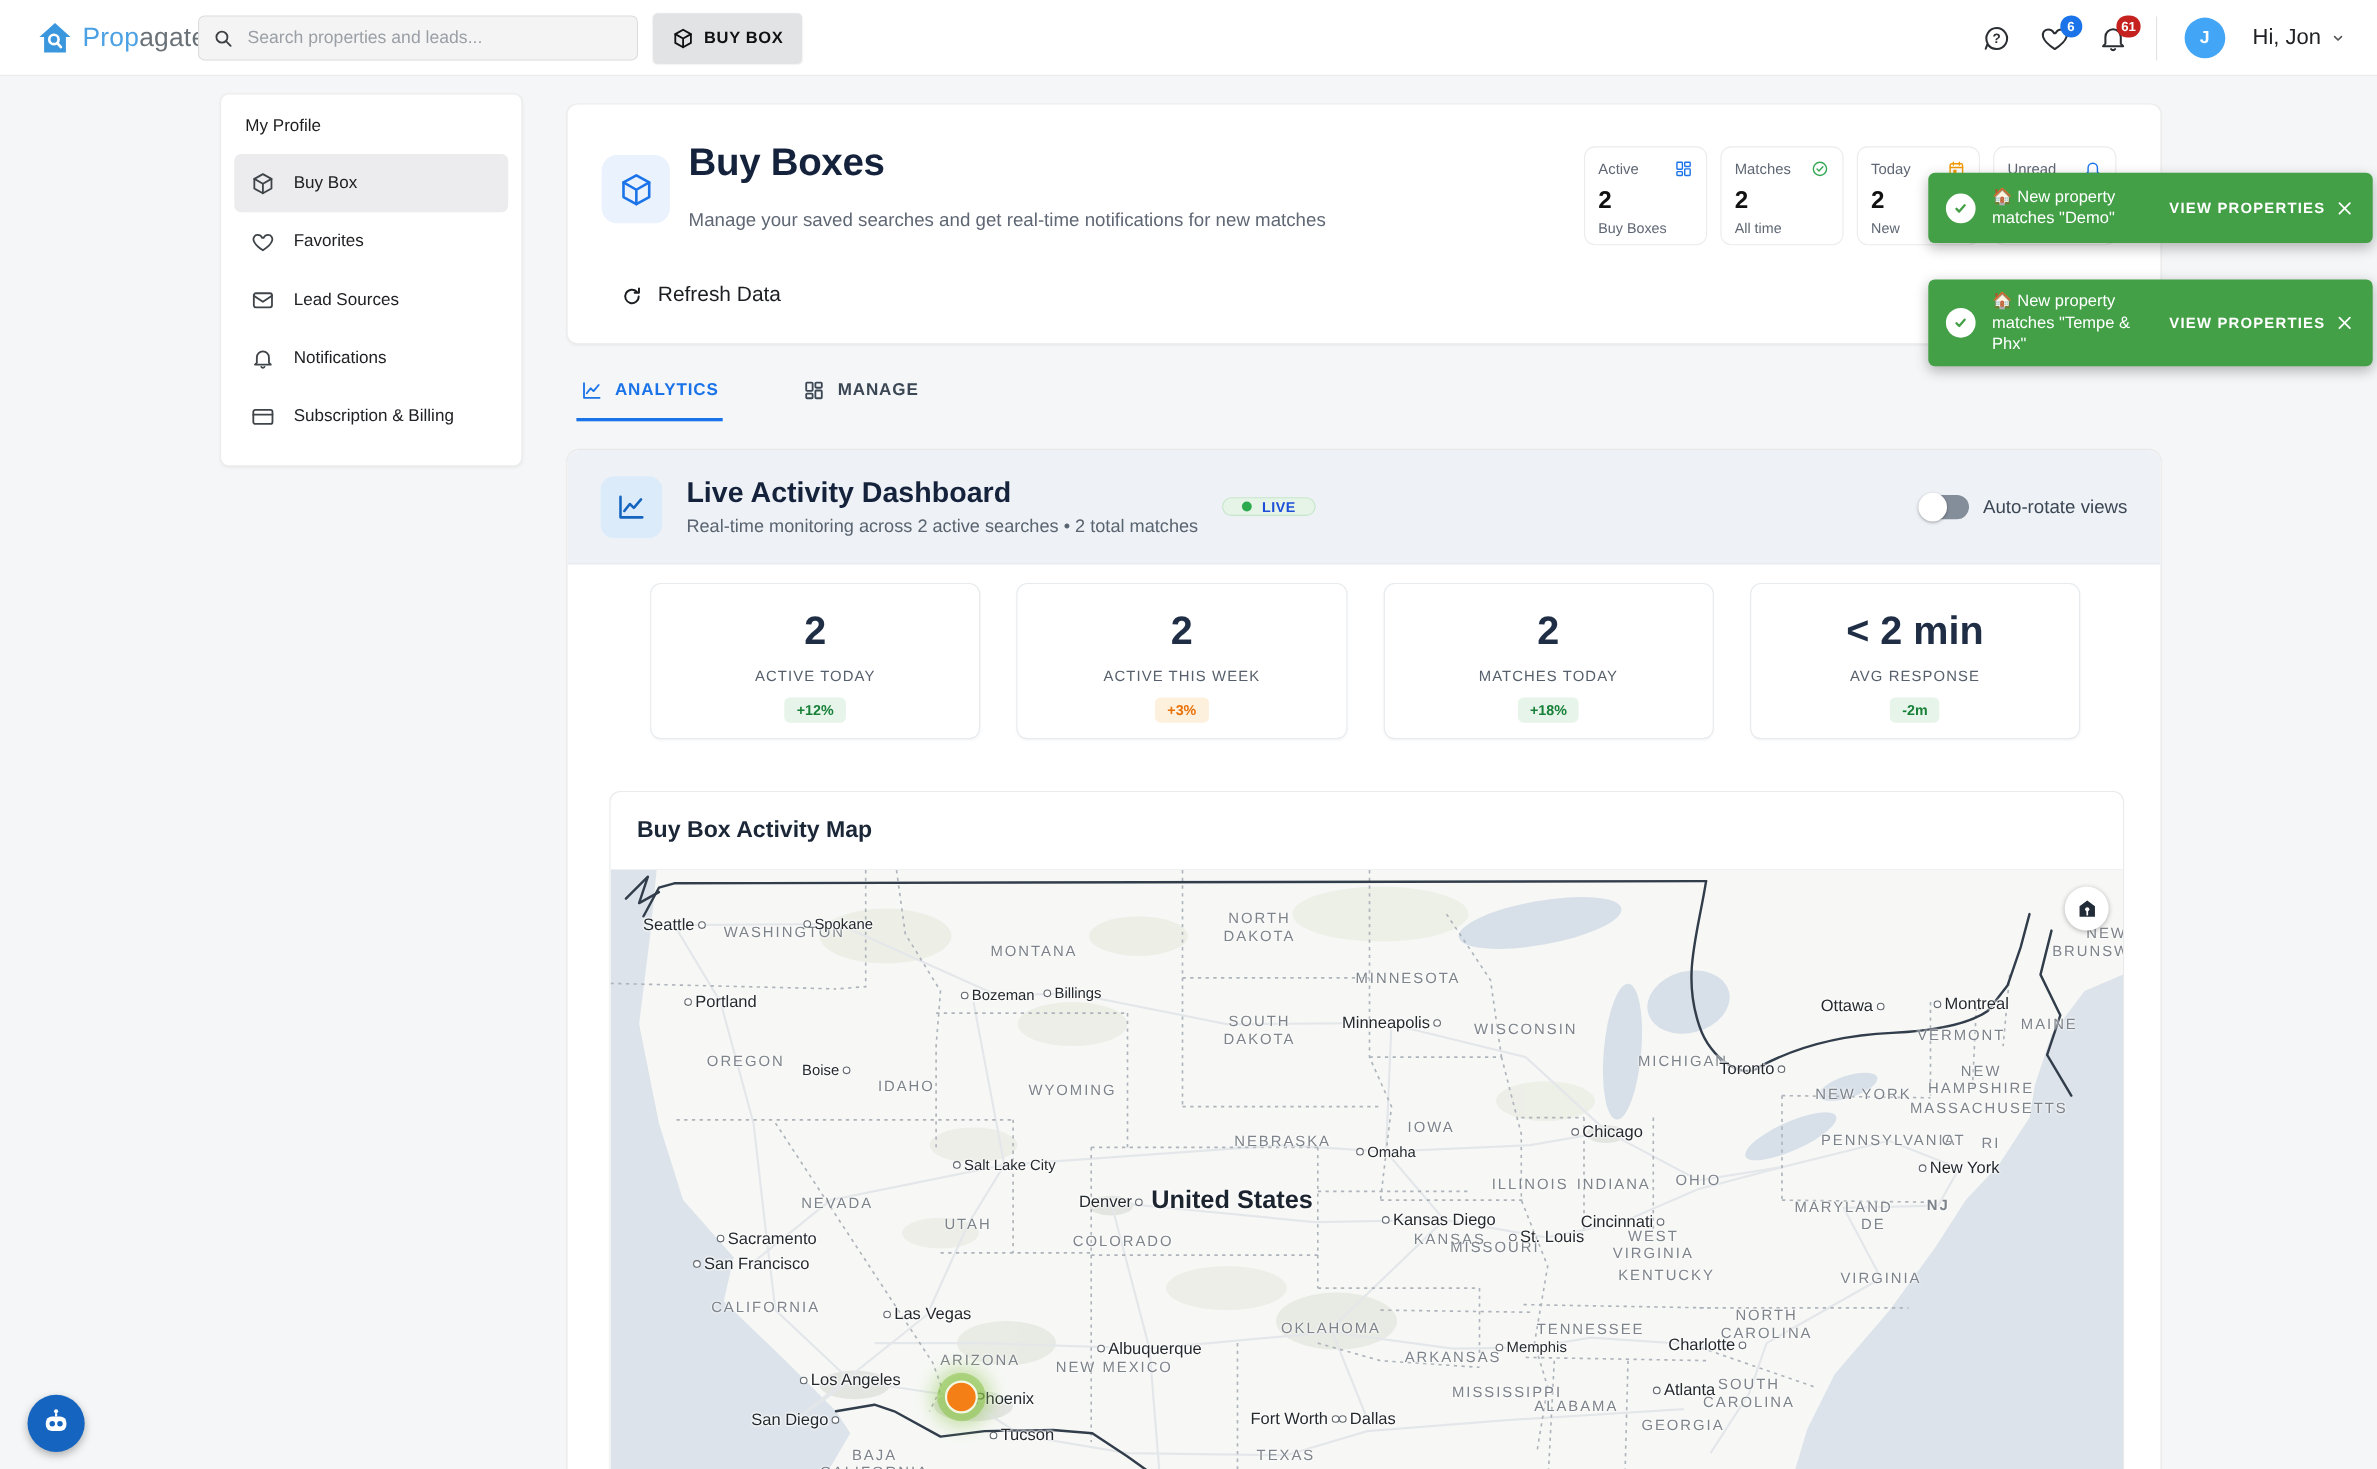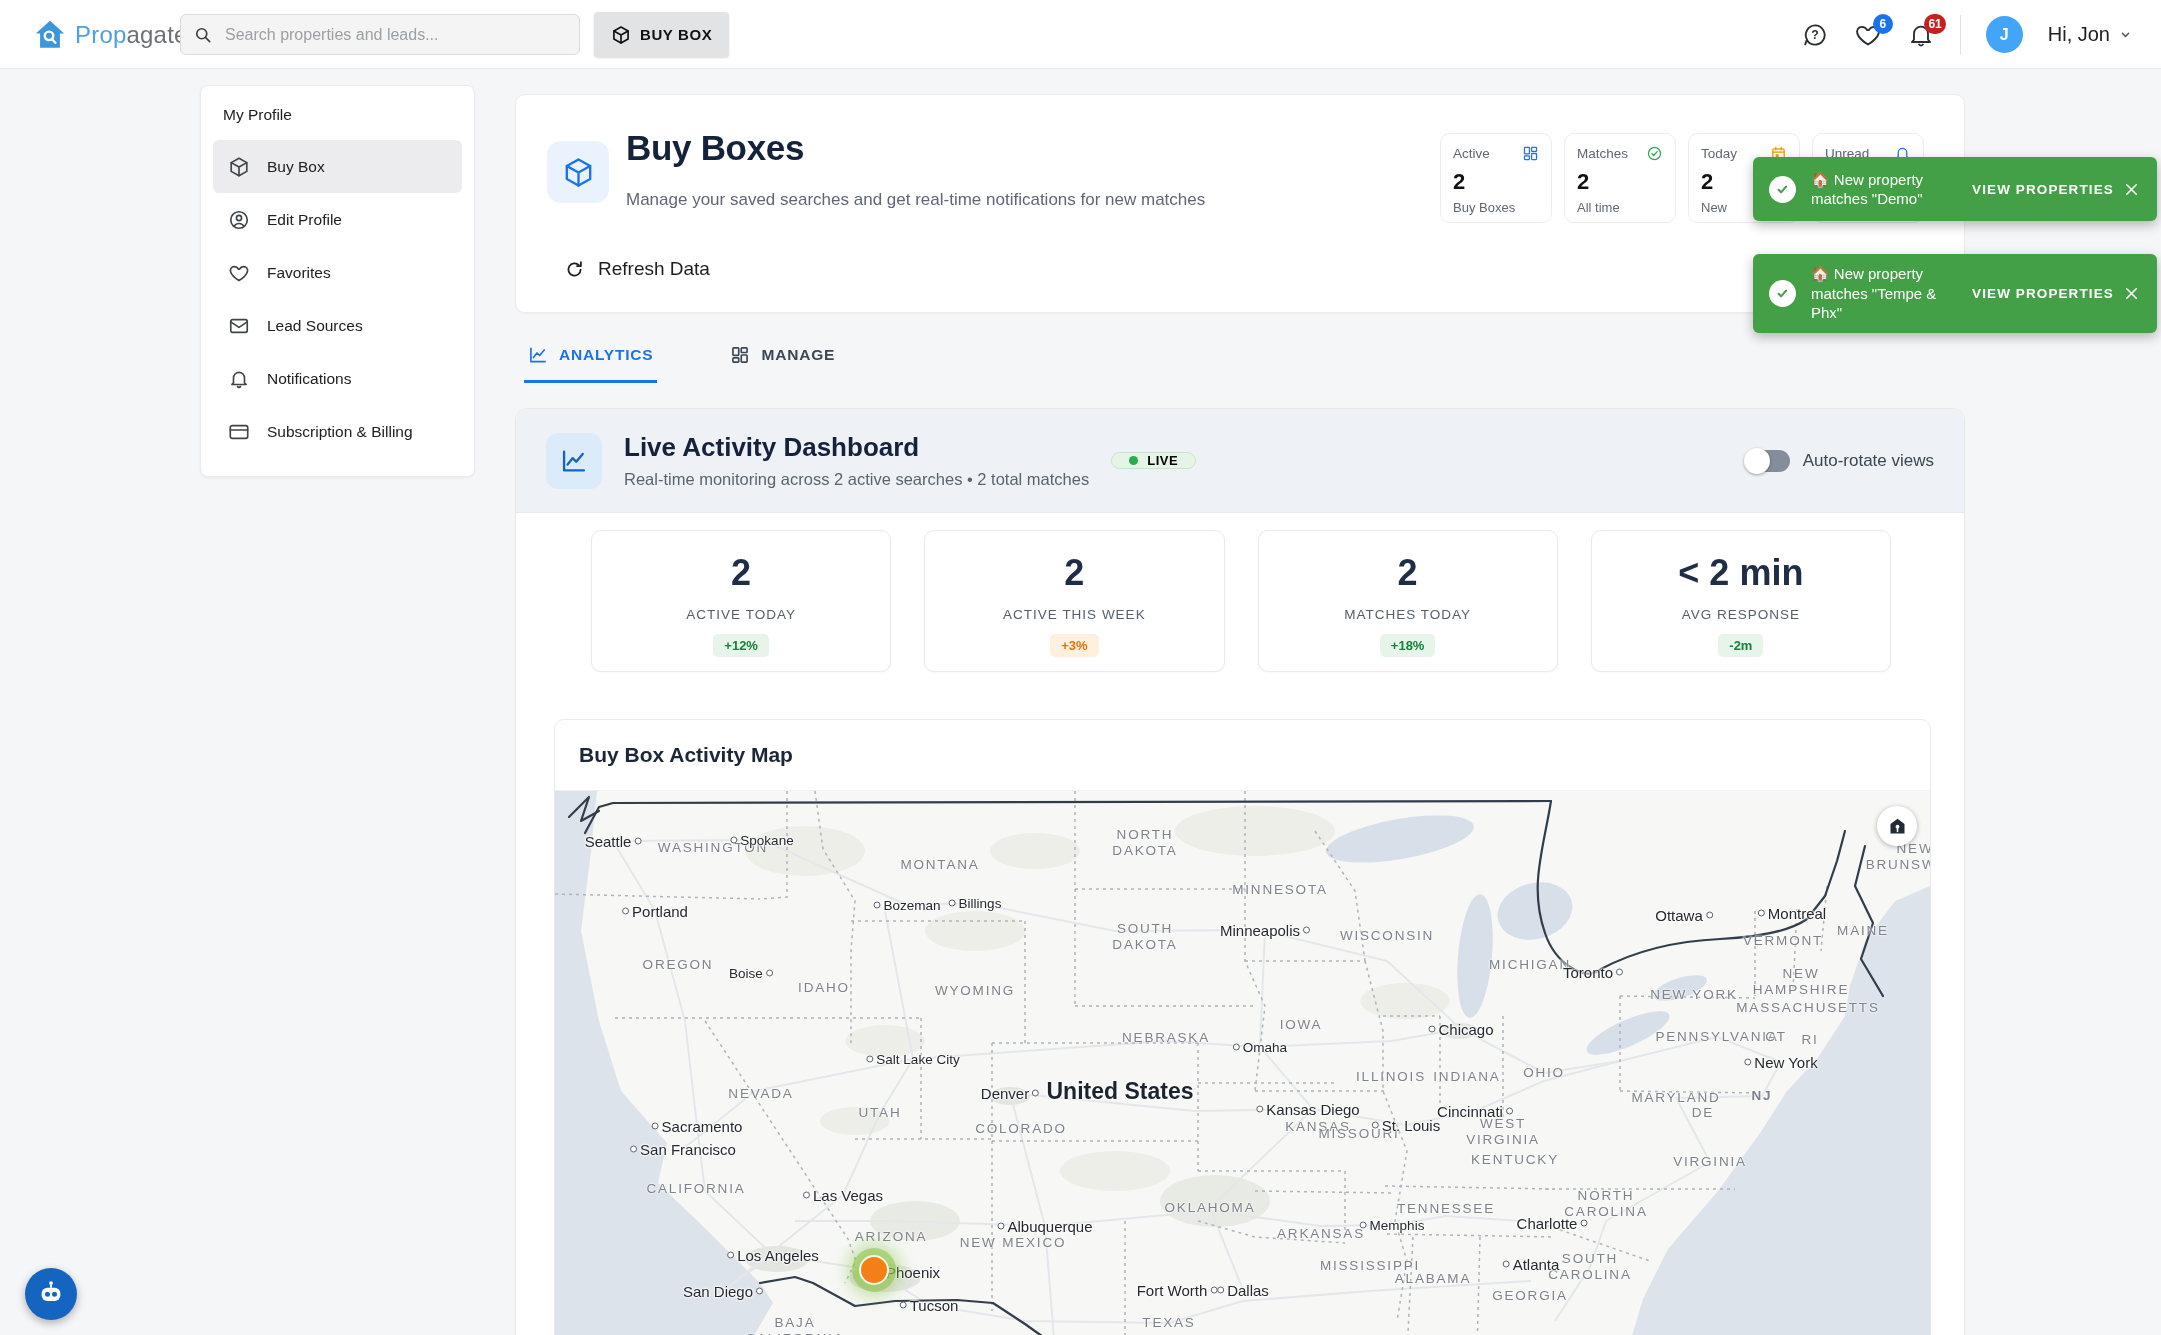--- a/index.html
+++ b/index.html
@@ -93,21 +93,21 @@
   #live-card{position:absolute;left:0;top:323px;width:1450px;height:1060px;background:#fff;
     border:1px solid #e9e9e9;border-radius:12px;overflow:hidden;box-shadow:0 1px 2px rgba(0,0,0,.04);}
   .lc-head{height:104px;background:#eef2f6;border-bottom:1px solid #e4e9ee;display:flex;align-items:center;
     padding:0 30px;}
   .lc-icon{width:56px;height:56px;border-radius:12px;background:#dcebf9;color:#1565c0;
     display:flex;align-items:center;justify-content:center;margin-right:22px;flex:none;}
   .lc-icon .ic{width:28px;height:28px;}
   .lc-title{font-size:26px;font-weight:bold;color:#15223c;}
   .lc-sub{font-size:16.5px;color:#5a6470;margin-top:7px;}
   .live-pill{margin-left:22px;display:flex;align-items:center;gap:9px;background:#e6f4e8;
-    border:1px solid #c6e6cb;border-radius:999px;padding:0 17px;color:#000000;font-size:13px;
+    border:1px solid #c6e6cb;border-radius:999px;padding:0 17px;color:#1d4ed8;font-size:13px;
     font-weight:bold;letter-spacing:.5px;}
   .live-dot{width:9px;height:9px;border-radius:50%;background:#2bab4d;}
   .auto-rotate{margin-left:auto;display:flex;align-items:center;gap:13px;color:#3b4654;font-size:17px;}
   .switch{width:44px;height:22px;border-radius:11px;background:#848e9b;position:relative;cursor:pointer;flex:none;}
   .switch .knob{position:absolute;left:-2px;top:-2px;width:26px;height:26px;border-radius:50%;background:#fff;
     box-shadow:0 1px 3px rgba(0,0,0,.35);}
 
   .stats{position:absolute;left:75px;top:121px;width:1300px;display:flex;gap:33px;}
   .stat{flex:1;height:142px;background:#fff;border:1px solid #e7ebee;border-radius:10px;text-align:center;
     padding-top:21px;box-shadow:0 1px 2px rgba(0,0,0,.03);}
@@ -212,30 +212,20 @@
   <div class="sb-title">My Profile</div>
   <div id="sb-items">
       <div class="sb-item active">
         <span class="sb-ic">
           <svg class="ic" viewBox="0 0 24 24" fill="none" stroke="currentColor" stroke-width="1.8" stroke-linecap="round" stroke-linejoin="round">
             <path d="M12 2.5l8.5 4.7v9.6L12 21.5l-8.5-4.7V7.2z"></path>
             <path d="M3.5 7.2L12 12l8.5-4.8M12 12v9.5"></path>
           </svg>
         </span>
     <span>Buy Box</span>
-      </div>
-      <div class="sb-item">
-        <span class="sb-ic">
-          <svg class="ic" viewBox="0 0 24 24" fill="none" stroke="currentColor" stroke-width="1.8" stroke-linecap="round" stroke-linejoin="round">
-            <circle cx="12" cy="12" r="9"></circle>
-            <circle cx="12" cy="9.8" r="2.8"></circle>
-            <path d="M6.8 18.6a6.2 6.2 0 0 1 10.4 0"></path>
-          </svg>
-        </span>
-    <span>Edit Profile</span>
       </div>
       <div class="sb-item">
         <span class="sb-ic">
           <svg class="ic" viewBox="0 0 24 24" fill="none" stroke="currentColor" stroke-width="1.8" stroke-linecap="round" stroke-linejoin="round">
             <path d="M12 20.2S4.3 15.3 2.9 10.8C1.9 7.6 4 5 6.7 5c2 0 3.8 1.1 4.6 2.8h1.4C13.5 6.1 15.3 5 17.3 5c2.7 0 4.8 2.6 3.8 5.8C19.7 15.3 12 20.2 12 20.2z"></path>
           </svg>
         </span>
     <span>Favorites</span>
       </div>
       <div class="sb-item">

